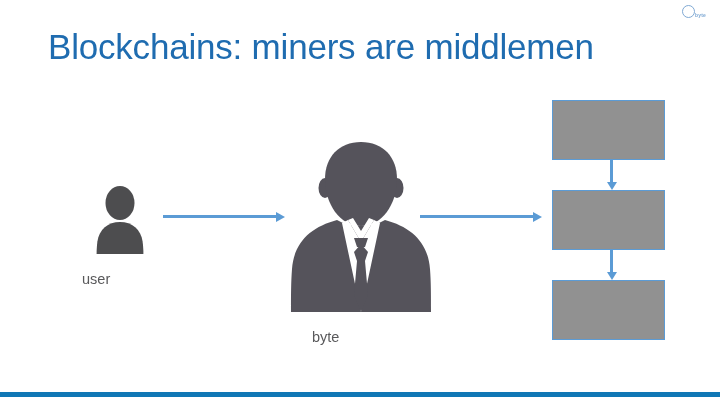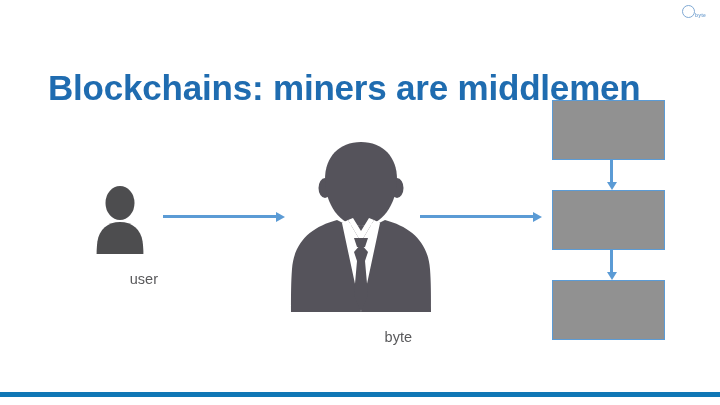--- a/index.html
+++ b/index.html
@@ -48,33 +48,32 @@
     white-space: nowrap;
   }
 
   
   #slide-title {
     position: absolute;
     left: 48px;
     top: 27px;
     width: 640px;
     font-size: 35px;
-    font-weight: bold;
+    font-weight: normal;
     color: #1f6cb0;
     letter-spacing: -0.2px;
     white-space: nowrap;
-    margin-top: 41px;
   }
 
   
   .fig-label {
     position: absolute;
     font-size: 14.5px;
     color: #59595b;
-    text-align: right;
+    text-align: left;
     white-space: nowrap;
   }
 
   
   #user-figure {
     position: absolute;
     left: 93px;
     top: 186px;
     width: 54px;
     height: 68px;

